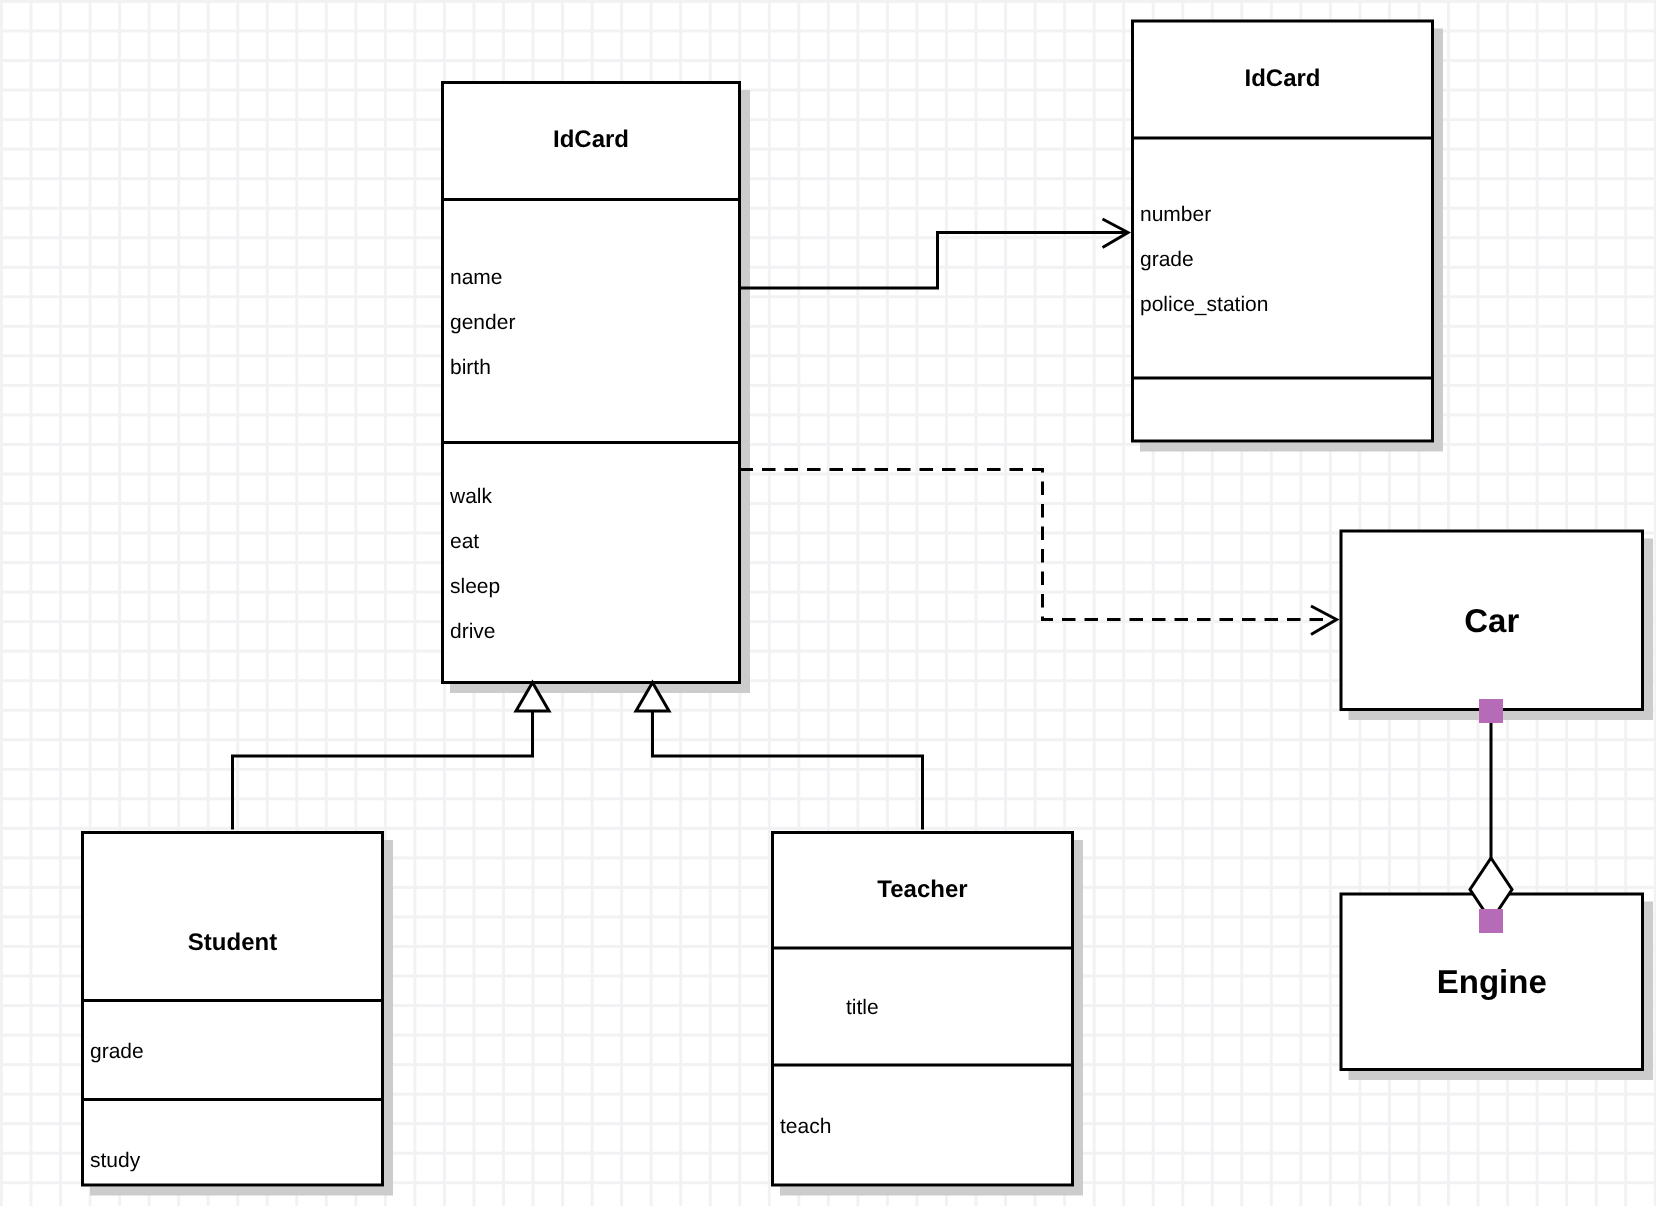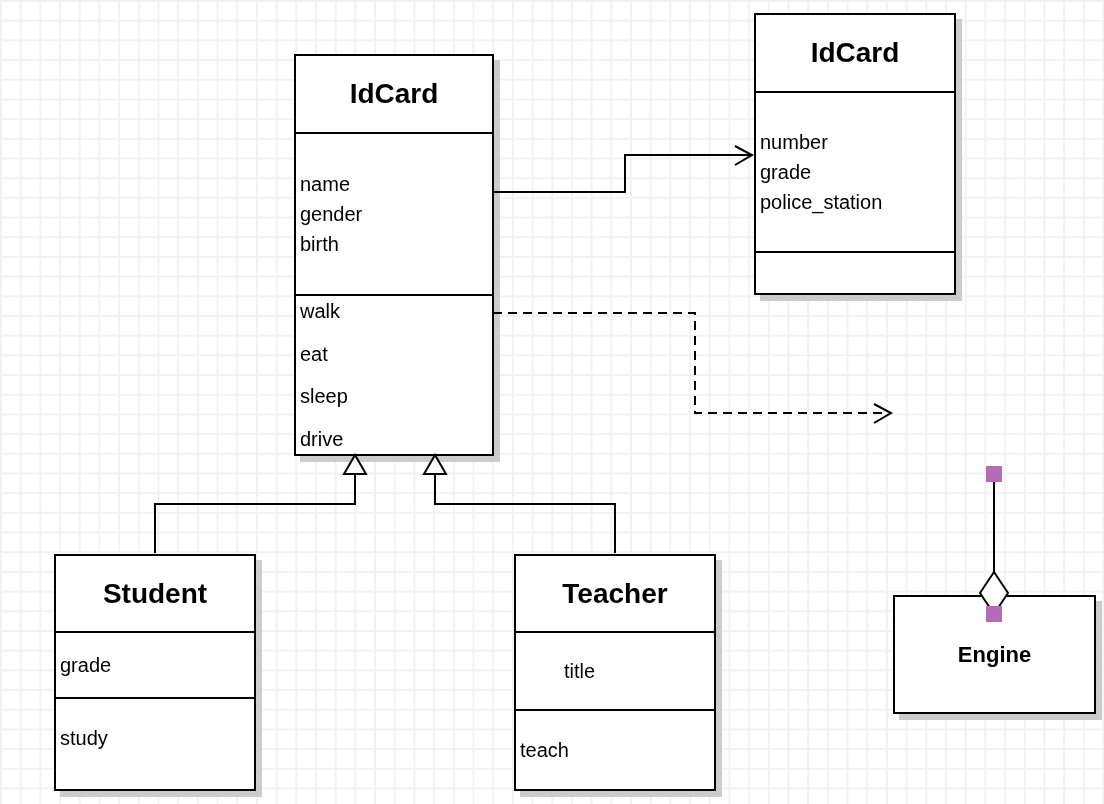--- a/index.html
+++ b/index.html
@@ -25,52 +25,52 @@
   }
   .uml-class{
     position:absolute;
     background:#ffffff;
     border:2px solid var(--line-color);
     box-shadow:6px 6px 0 0 var(--shadow-color);
     display:flex;flex-direction:column;
   }
   .uml-title{
     display:flex;align-items:center;justify-content:center;
-    font-weight:bold;font-size:28px;color:#000;
+    font-weight:bold;font-size:16px;color:#000;
     flex:0 0 auto;
     text-align:right;
   }
   .sep{border-top:2px solid var(--line-color);flex:0 0 auto;}
   .uml-section{
     display:flex;flex-direction:column;justify-content:center;
-    font-size:20px;line-height:30px;color:#000;
+    font-size:14px;line-height:30px;color:#000;
     padding-left:4px;
     flex:0 0 auto;
   }
   .uml-single{
     display:flex;align-items:center;justify-content:center;
     font-weight:bold;font-size:22px;color:#000;
     width:100%;height:100%;
   }
   
   #box-person  {left:294px;top:54px; width:200px;height:402px;}
   #box-person .uml-title{height:76px;}
   #box-person .attrs{height:160px;}
-  #box-person .methods{height:158px;justify-content:space-between;}
+  #box-person .methods{height:158px;}
 
   #box-idcard  {left:754px;top:13px; width:202px;height:282px;}
   #box-idcard .uml-title{height:76px;}
   #box-idcard .attrs{height:158px;}
   #box-idcard .methods{height:40px;}
 
   #box-car     {left:893px;top:353px;width:203px;height:121px;}
   #box-engine  {left:893px;top:595px;width:203px;height:119px;}
 
   #box-student {left:54px; top:554px;width:202px;height:237px;}
-  #box-student .uml-title{height:75px;}
+  #box-student .uml-title{height:75px;margin-top:35px;}
   #box-student .attrs{height:64px;}
   #box-student .methods{height:78px;}
 
   #box-teacher {left:514px;top:554px;width:202px;height:237px;}
   #box-teacher .uml-title{height:75px;}
   #box-teacher .attrs{height:76px;margin-left:44px;}
   #box-teacher .methods{height:78px;}
 
   svg.wires{position:absolute;left:0;top:0;width:1104px;height:804px;}
   svg.wires .stroke{stroke:var(--line-color);stroke-width:2;fill:none;}
@@ -104,20 +104,23 @@
     <div class="sep"></div>
     <div class="uml-section attrs">
       <div>number</div>
       <div>grade</div>
       <div>police_station</div>
     </div>
     <div class="sep"></div>
     <div class="uml-section methods"></div>
   </div>
 
+  <div class="uml-class" id="box-car">
+    <div class="uml-single">Car</div>
+  </div>
 
   <div class="uml-class" id="box-engine">
     <div class="uml-single">Engine</div>
   </div>
 
   <div class="uml-class" id="box-student">
     <div class="uml-title">Student</div>
     <div class="sep"></div>
     <div class="uml-section attrs">
       <div>grade</div>

